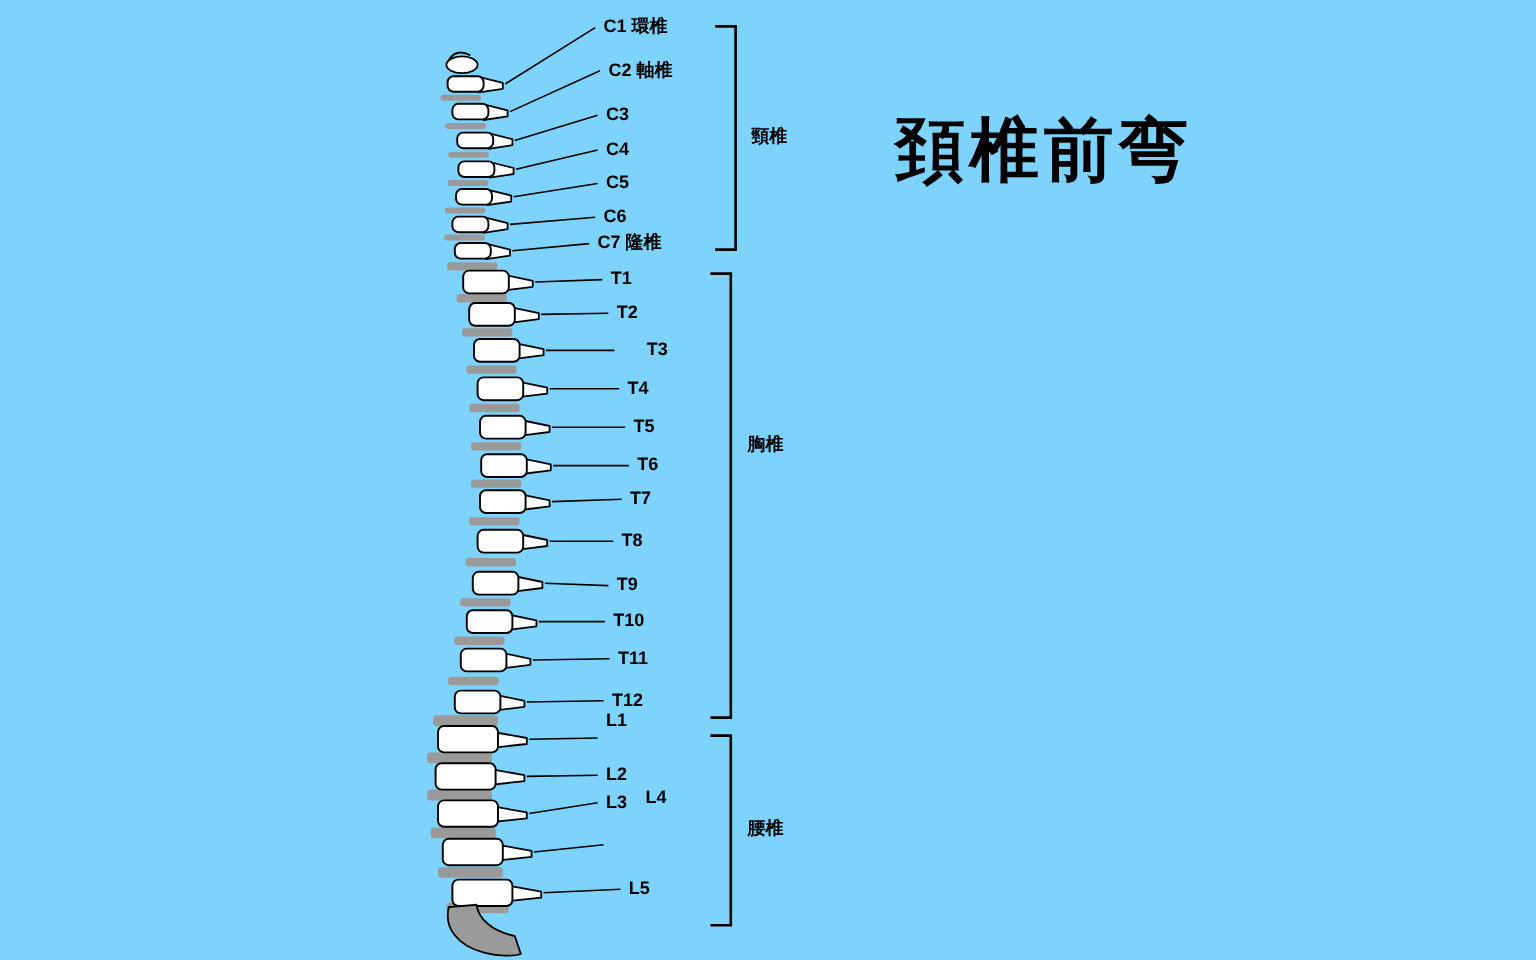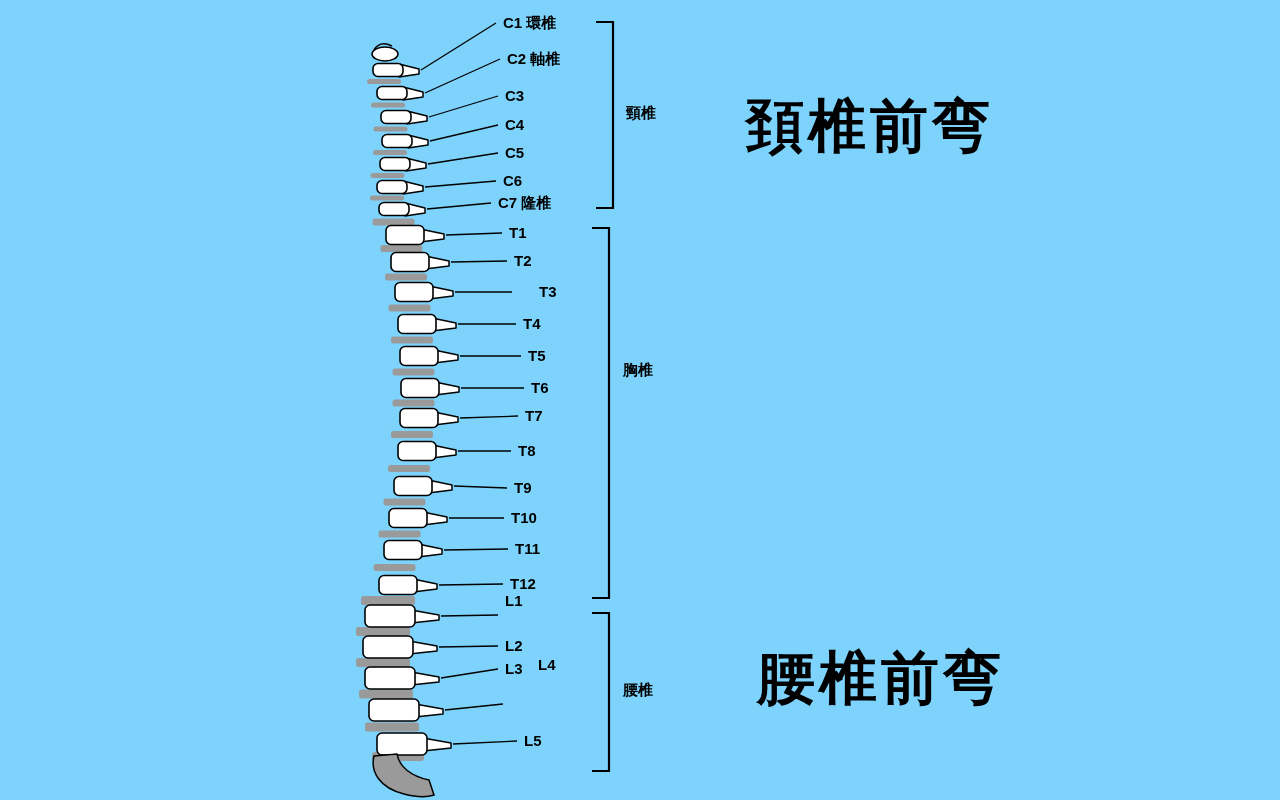--- a/index.html
+++ b/index.html
@@ -182,15 +182,14 @@
       <div class="vertebra-label" style="left: 505px; top: 669px;">L3</div>
       <div class="vertebra-label" style="left: 510px; top: 665px; margin-left: 28px;">L4</div>
       <div class="vertebra-label" style="left: 524px; top: 741px;">L5</div>
     </div>
 
   <div class="section-label" style="left:626px;top:104px;">頸椎</div>
   <div class="section-label" style="left:623px;top:361px;">胸椎</div>
   <div class="section-label" style="left:623px;top:681px;">腰椎</div>
 
   <div class="curve-label" style="left:746px;top:97px;">頚椎前弯</div>
-  <div class="curve-label" style="left:757px;top:649px;">腰椎前弯</div>
 
 </div>
 
 </body></html>

